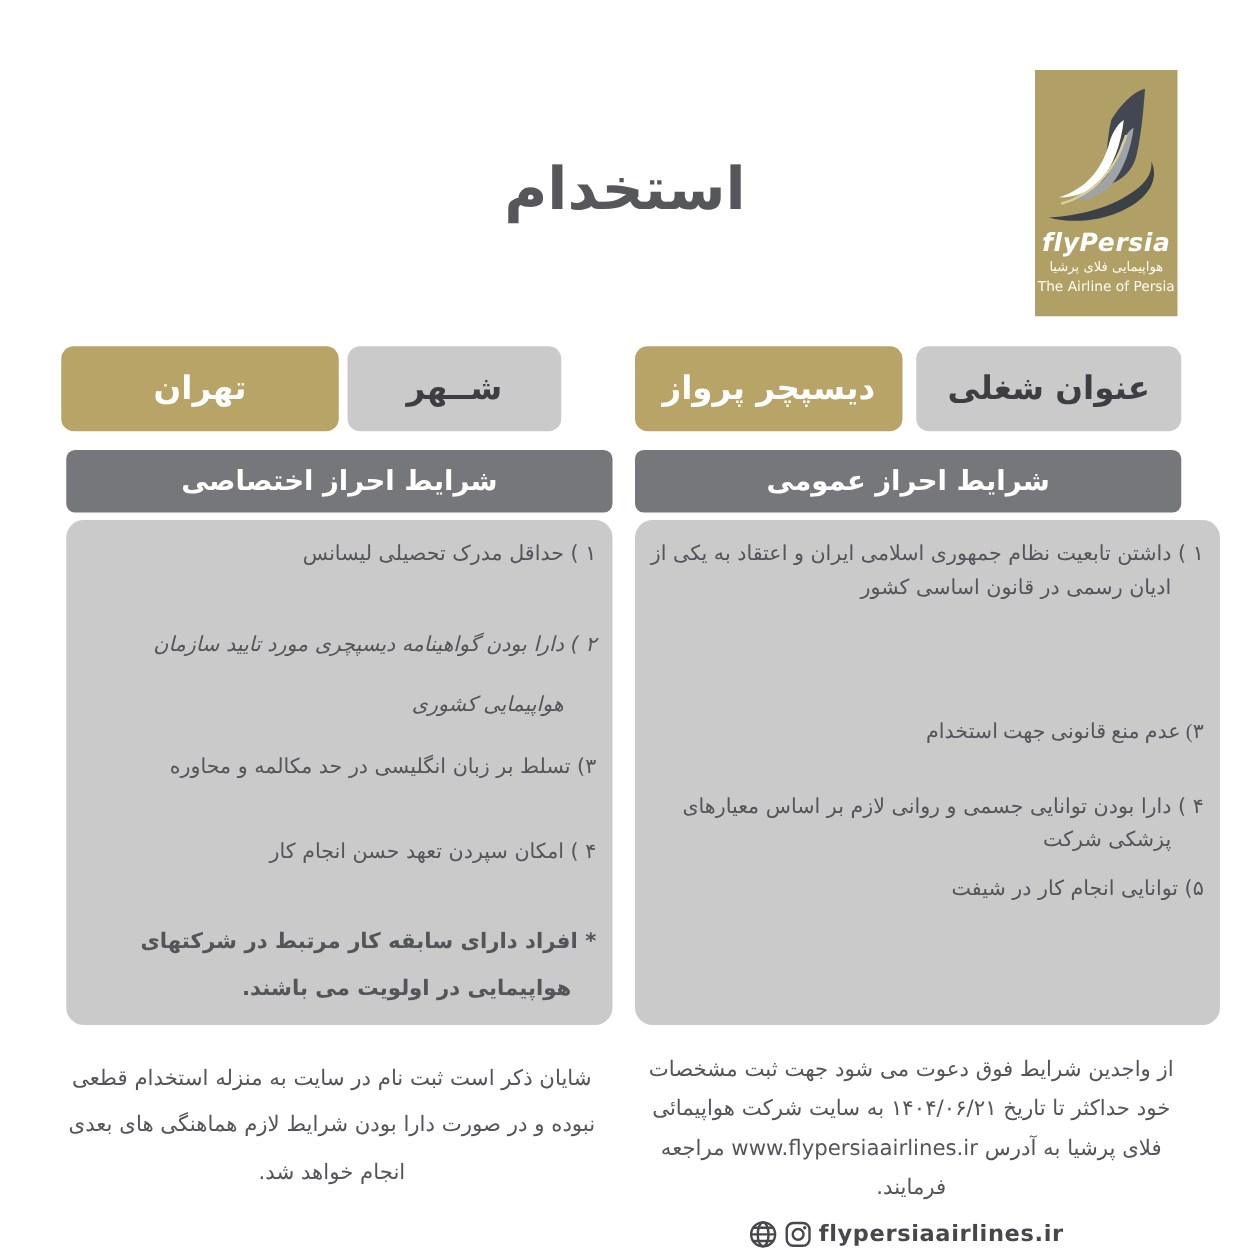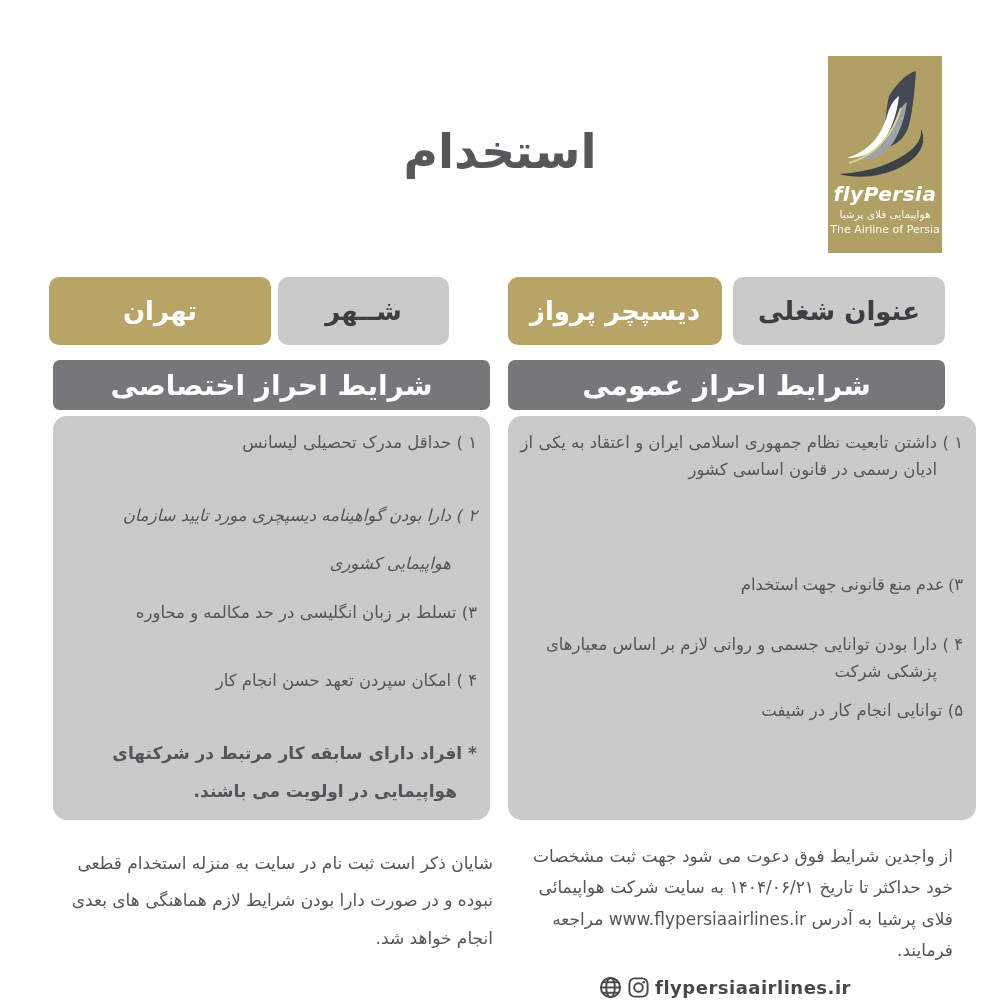--- a/index.html
+++ b/index.html
@@ -23,21 +23,21 @@
         display:flex;align-items:center;justify-content:center;font-weight:bold;font-size:26px;}
   .chip.gray{background:#cacaca;color:#3d3e43;}
   .chip.gold{background:#b7a466;color:#ffffff;}
   #chip-job-label{left:733px;width:212px;}
   #chip-job-value{left:508px;width:214px;}
   #chip-city-label{left:278px;width:171px;}
   #chip-city-value{left:49px;width:222px;}
 
   
   .colhead{position:absolute;top:312px;height:50px;background:#76777a;border-radius:7px;
-           color:#ffffff;font-weight:bold;font-size:28px;direction:rtl;
+           color:#ffffff;font-weight:bold;font-size:22px;direction:rtl;
            display:flex;align-items:center;justify-content:center;}
   #head-general{left:508px;width:437px;}
   #head-specific{left:53px;width:437px;}
 
   
   .reqbox{position:absolute;top:368px;height:404px;background:#cacaca;border-radius:14px;direction:rtl;}
   #box-general{left:508px;width:437px;padding-left:31px;}
   #box-specific{left:53px;width:437px;}
   .req{position:absolute;right:13px;left:8px;color:#54555a;font-size:16.5px;line-height:1.62;
        padding-right:26px;text-indent:-26px;}
@@ -47,21 +47,21 @@
   #box-general .g4{top:216px;}
   #box-general .g5{top:282px;}
   #box-specific .s1{top:14px;}
   #box-specific .s2{top:76px;line-height:2.9;font-style:italic;}
   #box-specific .s3{top:184px;}
   #box-specific .s4{top:252px;}
   #box-specific .s-note{top:318px;font-weight:bold;font-size:17px;line-height:2.25;
                         padding-right:20px;text-indent:-20px;}
 
   
-  .footnote{position:absolute;direction:rtl;color:#54555a;font-size:17px;text-align:right;}
+  .footnote{position:absolute;direction:rtl;color:#54555a;font-size:17px;text-align:center;}
   #fn-register{left:505px;top:793px;width:448px;line-height:1.85;}
   #fn-disclaimer{left:38px;top:797px;width:455px;line-height:2.2;}
 
   
   .footer{position:absolute;left:600px;top:928px;width:250px;text-align:center;color:#47484c;}
   .footer .site-line{display:flex;align-items:center;justify-content:center;gap:5px;}
   .footer .site{font-size:18px;font-weight:bold;letter-spacing:.5px;}
   .footer .icon{display:inline-flex;}
   .slogan{font-family:"DejaVu Serif",serif;font-style:italic;font-weight:bold;font-size:27px;
           margin-top:2px;letter-spacing:1px;white-space:nowrap;}

